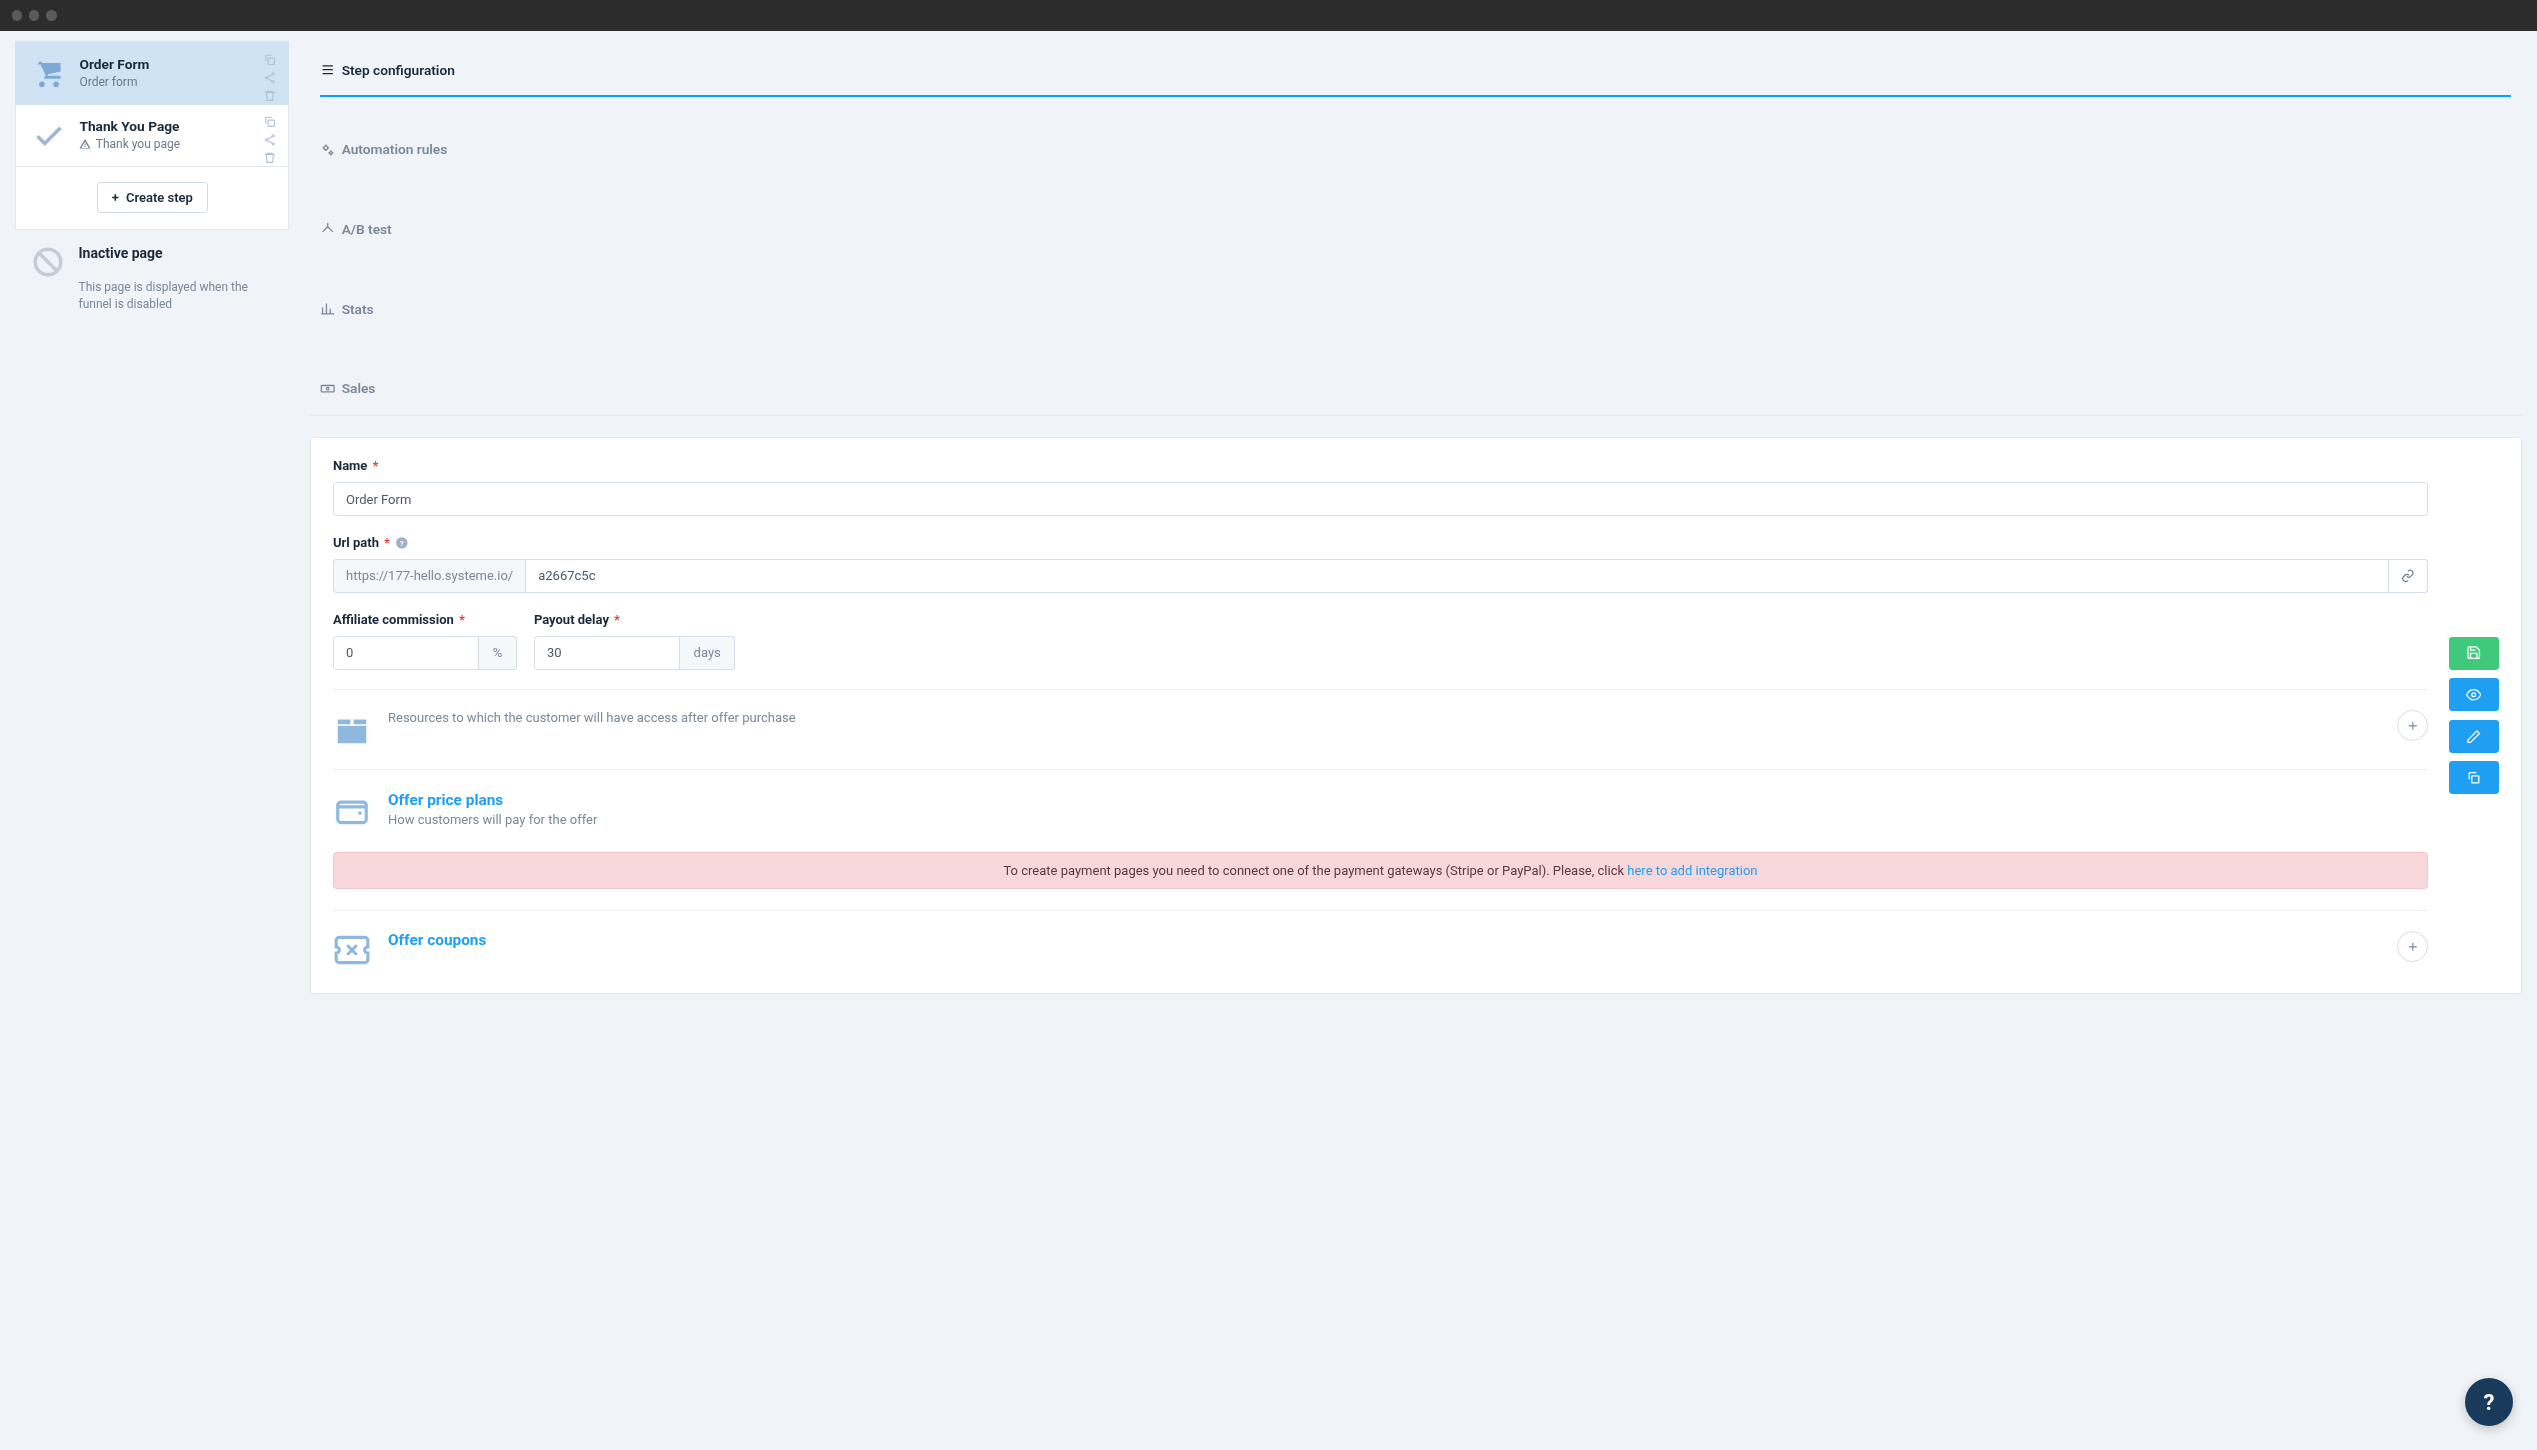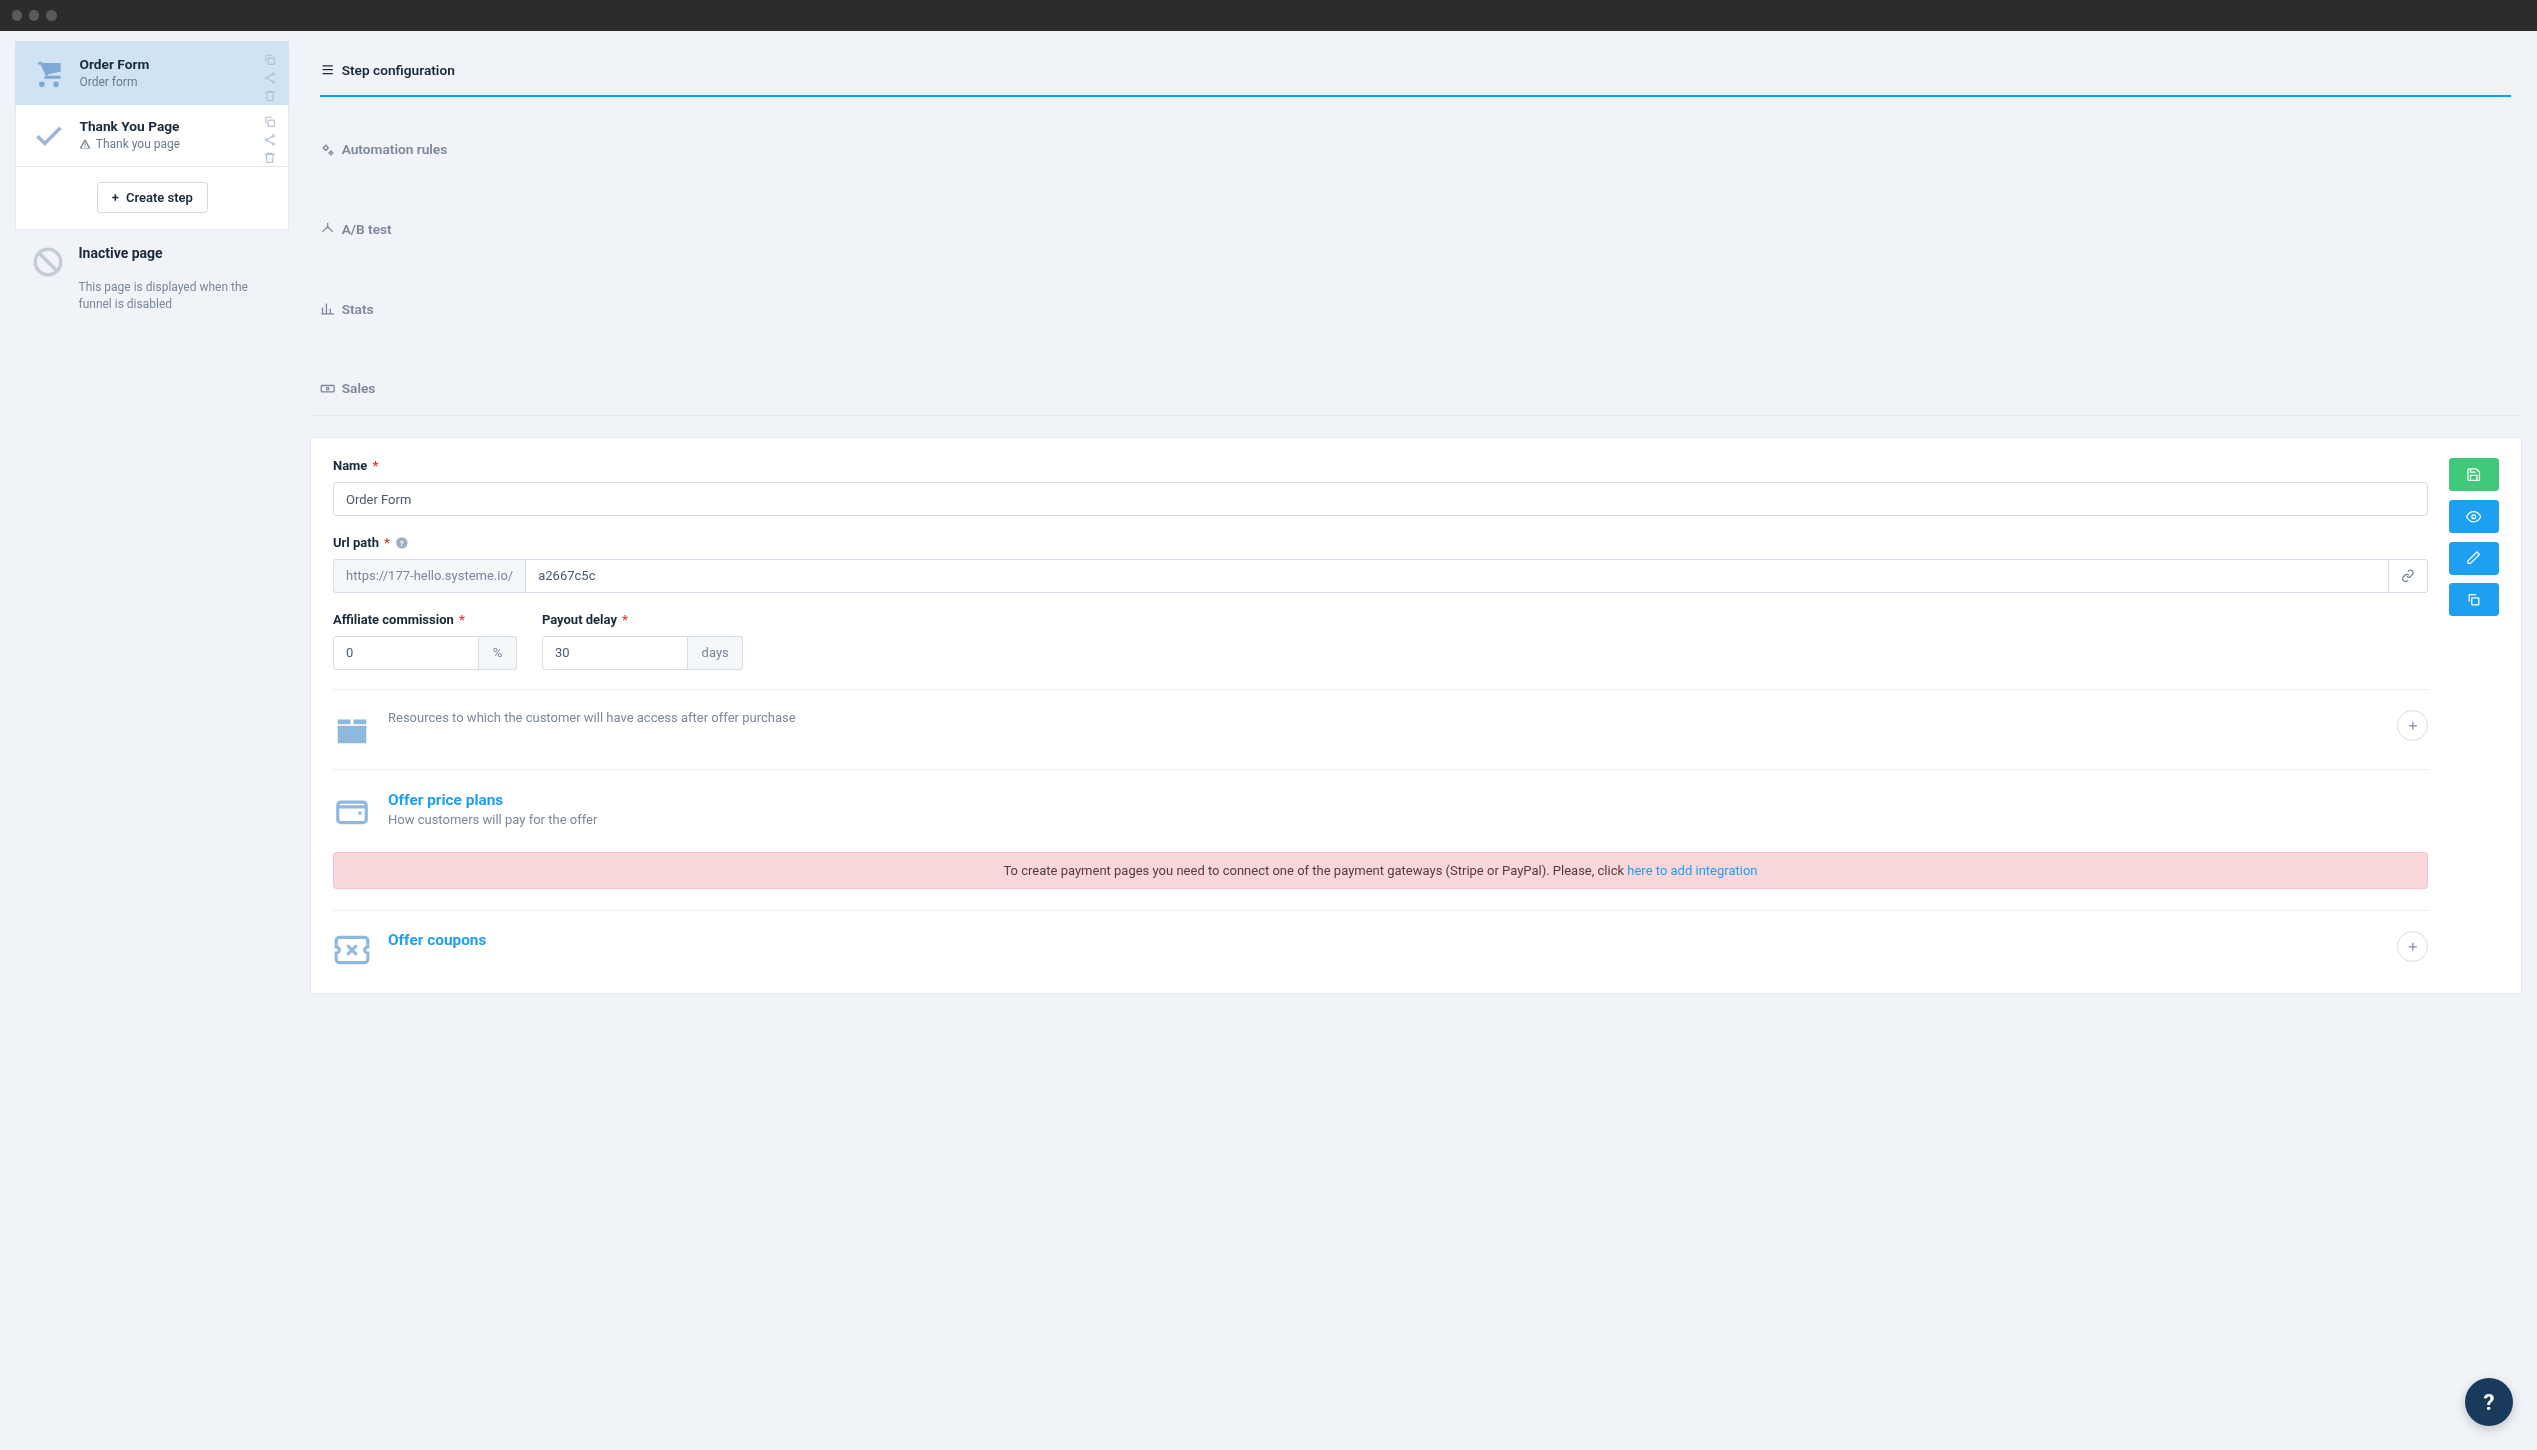--- a/index.html
+++ b/index.html
@@ -23,21 +23,21 @@
 .inactive-box { padding:15.4px; display:flex; gap:13.7px; }
 .inactive-icon { width:34px; height:34px; color:#c3cdd9; flex-shrink:0; }
 .inactive-title { font-weight:700; font-size:14px; color:#1a2a3a; margin-bottom:18px; }
 .inactive-desc { font-size:12px; color:#7a8899; line-height:1.4; }
 .main { flex:1; }
 .tabs { display:flex; gap:24px; border-bottom:0.9px solid #e4e9f0; padding:0 10.3px;flex-direction:column; }
 .tab { display:flex; align-items:center; gap:6px; padding:20.6px 0 17px 0; font-size:13.7px; font-weight:600; color:#7a8899; cursor:pointer; border-bottom:2.6px solid transparent; }
 .tab.active { color:#1a2a3a; border-bottom-color:#00a3ff; }
 .tab-icon { width:15.4px; height:15.4px; }
 .panel { background:#fff; border:0.9px solid #e4e9f0; border-radius:3.4px; margin-top:20.6px; padding:20.6px 22px; }
-.form-row { display:flex; gap:25px; }
+.form-row { display:flex; gap:17px; }
 .form-group { margin-bottom:19px; }
 .form-label { font-weight:700; font-size:13px; color:#1a2a3a; margin-bottom:8.6px; display:flex; align-items:center; gap:5.1px; }
 .req { color:#e53935; }
 .help-icon { width:13.7px; height:13.7px; color:#9fb0c2; }
 .form-input { width:100%; border:0.9px solid #d4dde8; border-radius:3.4px; padding:8.6px 12px; font-size:13px; color:#4a5a6a; }
 .url-group { display:flex; }
 .url-prefix { background:#f5f8fb; border:0.9px solid #d4dde8; border-right:none; border-radius:3.4px 0 0 3.4px; padding:8.6px 12px; font-size:13px; color:#7a8899; white-space:nowrap; }
 .url-input { border-radius:0; flex:1; }
 .url-link { border:0.9px solid #d4dde8; border-left:none; border-radius:0 3.4px 3.4px 0; padding:8.6px 12px; background:#fff; cursor:pointer; color:#6a7a8a; display:flex; align-items:center; }
 .num-group { display:flex; }
@@ -50,21 +50,21 @@
 .side-btn svg { width:15.4px; height:15.4px; }
 .section { border-top:0.9px solid #e8edf3; padding:20.6px 0; display:flex; gap:17px; align-items:flex-start; position:relative; }
 .section-icon { width:38px; height:38px; color:#8fb8df; flex-shrink:0; }
 .section-body { flex:1; }
 .section-title { font-weight:700; font-size:15.4px; color:#1e9ff2; margin-bottom:3.4px; }
 .section-desc { font-size:13px; color:#7a8899; }
 .section-add { width:31px; height:31px; border:0.9px solid #d4dde8; border-radius:50%; background:#fff; color:#7a8899; cursor:pointer; display:flex; align-items:center; justify-content:center; flex-shrink:0; }
 .alert { background:#f7d7da; border:0.9px solid #f3c4c9; border-radius:3.4px; padding:8px 17px; margin-top:6px; text-align:center; font-size:13px; color:#5a3a3e; line-height:1.5; }
 .alert a { color:#1e9ff2; text-decoration:none; }
 .help-fab { position:fixed; bottom:24px; right:24px; width:48px; height:48px; border-radius:50%; background:#1a3a5c; color:#fff; font-size:22px; font-weight:700; display:flex; align-items:center; justify-content:center; cursor:pointer; box-shadow:0 3.4px 10.3px rgba(0,0,0,0.2); }
-.panel-flex { display:flex; gap:20.6px; }
+.panel-flex { display:flex; gap:20.6px;align-items:center; }
 .panel-main { flex:1; }
 </style>
 </head>
 <body>
 
 <div class="browser-chrome">
   <div class="browser-dot"></div>
   <div class="browser-dot"></div>
   <div class="browser-dot"></div>
 </div>

